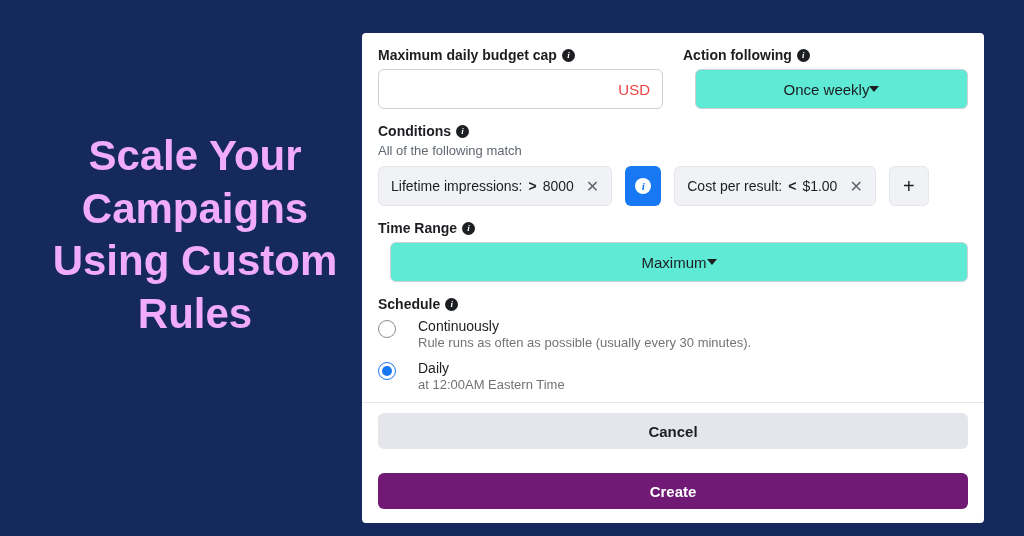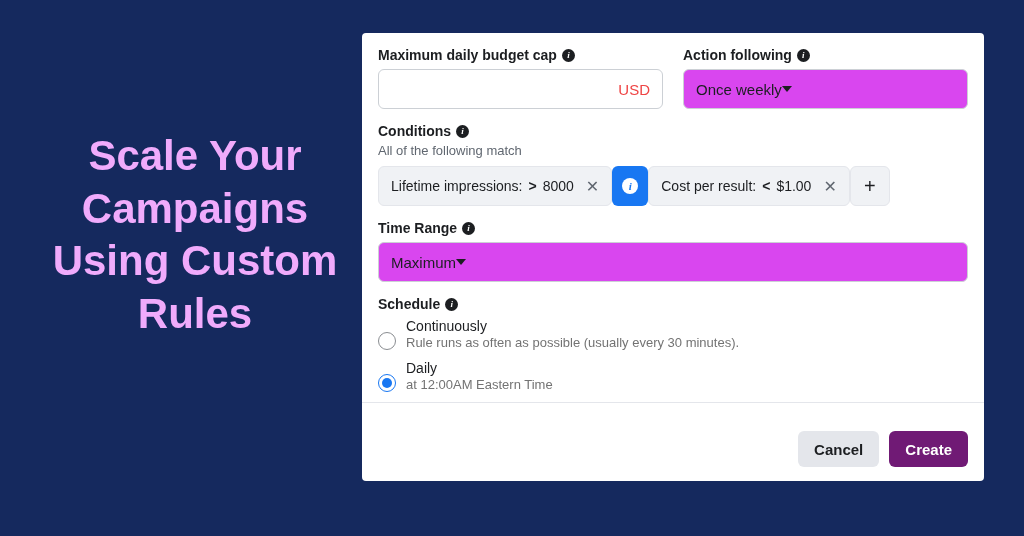--- a/index.html
+++ b/index.html
@@ -65,32 +65,33 @@
   .input-box .suffix { color: #ef4444; font-size: 15px; margin-left: auto; }
   .select-box {
     border: 1px solid #ccd0d5;
     border-radius: 6px;
     height: 40px;
     display: flex;
     align-items: center;
     padding: 0 12px;
     font-size: 15px;
     color: #1c1e21;
-    background: #d946ef;
-    justify-content: flex-start;
+    background: #5eead4;
+    justify-content: center;
+    margin-left: 12px;
   }
   .caret {
     width: 0; height: 0;
     border-left: 5px solid transparent;
     border-right: 5px solid transparent;
     border-top: 6px solid #1c1e21;
   }
   .section { margin-top: 14px; }
   .sub-label { font-size: 13px; color: #606770; margin-top: -2px; margin-bottom: 8px; }
-  .cond-row { display: flex; gap: 0; flex-wrap: wrap; }
+  .cond-row { display: flex; gap: 13px; flex-wrap: wrap; }
   .chip {
     background: #f0f2f5;
     border-radius: 6px;
     height: 40px;
     display: flex;
     align-items: center;
     padding: 0 12px;
     font-size: 14px;
     color: #1c1e21;
     gap: 6px;
@@ -116,44 +117,44 @@
     font-family: Georgia, serif;
   }
   .chip-add {
     width: 40px; height: 40px;
     background: #f0f2f5;
     border: 1px solid #e4e6eb;
     border-radius: 6px;
     display: flex; align-items: center; justify-content: center;
     font-size: 20px; color: #1c1e21; font-weight: 400;
   }
-  .radio-row { display: flex; align-items: flex-end; gap: 10px; margin-bottom: 10px; }
+  .radio-row { display: flex; align-items: flex-start; gap: 22px; margin-bottom: 10px; }
   .radio {
     width: 18px; height: 18px; border-radius: 50%;
     border: 1.5px solid #8a8d91;
     margin-top: 2px;
     flex-shrink: 0;
     display: flex; align-items: center; justify-content: center;
     background: #fff;
   }
   .radio.checked { border-color: #1877f2; }
   .radio.checked::after {
     content: "";
     width: 10px; height: 10px; border-radius: 50%;
     background: #1877f2;
   }
   .radio-text .main { font-size: 14px; color: #1c1e21; }
   .radio-text .desc { font-size: 13px; color: #737373; margin-top: 1px; }
   .footer {
-    display: flex; justify-content: flex-end; gap: 10px;
+    display: flex; justify-content: flex-end; gap: 24px;
     margin-top: 10px;
     border-top: 1px solid #e4e6eb;
-    padding-top: 28px;
+    padding-top: 10px;
     margin-left: -16px; margin-right: -16px;
-    padding-left: 16px; padding-right: 16px;
+    padding-left: 16px; padding-right: 16px; flex-direction: column;
   }
   .btn {
     height: 36px;
     padding: 0 16px;
     border-radius: 6px;
     font-size: 15px;
     font-weight: 600;
     display: flex; align-items: center; justify-content: center;
     border: none;
   }

